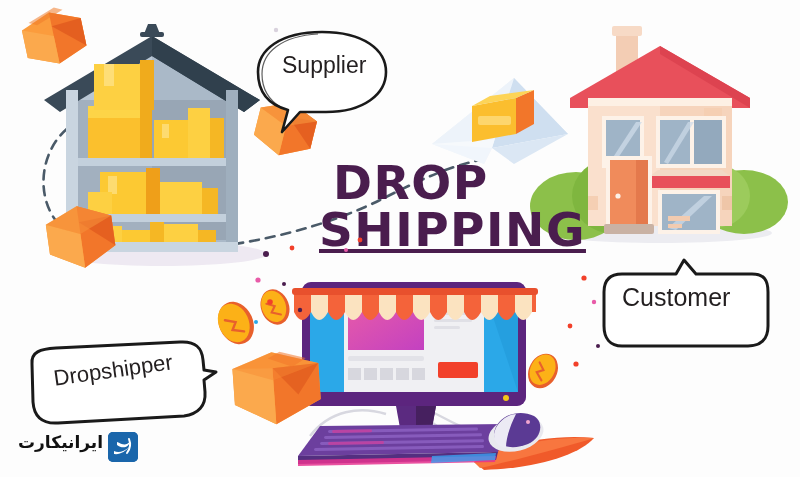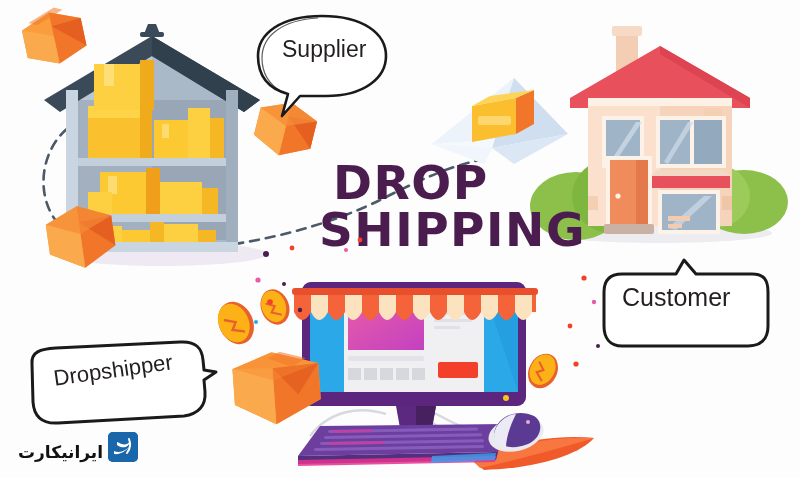--- a/index.html
+++ b/index.html
@@ -27,45 +27,45 @@
   }
   .title-line{
     color:#4a1d4e;
     font-family:"DejaVu Sans", sans-serif;
     font-weight:700;
     letter-spacing:1.5px;
     line-height:0.96;
     white-space:nowrap;
   }
   #title-drop{font-size:47px;}
-  #title-shipping{font-size:47px;margin-top:2px;margin-left:-14px;}
+  #title-shipping{font-size:47px;margin-top:2px;margin-left:-14px;text-decoration:underline;}
 
   
   .bubble-text{
     position:absolute;
     color:#231f20;
     font-family:"Liberation Sans", sans-serif;
     font-weight:400;
     white-space:nowrap;
   }
-  #supplier-bubble{left:252px;top:12px;z-index:9;}
+  #supplier-bubble{left:252px;top:28px;z-index:9;}
   #supplier-label{left:30px;top:24px;font-size:23px;}
   #customer-bubble{left:600px;top:258px;z-index:9;text-decoration:underline;}
   #customer-label{left:22px;top:25px;font-size:25px;}
   #dropshipper-bubble{left:28px;top:340px;z-index:9;}
   #dropshipper-label{
     left:24px;top:26px;font-size:22px;
     transform:rotate(-8deg);transform-origin:left top;
   }
 
   
   #logo{
     left:18px;top:432px;
     z-index:12;
-    display:flex;align-items:flex-end;gap:5px;
+    display:flex;align-items:flex-start;gap:5px;
   }
   #logo-text{
     font-family:"DejaVu Sans", sans-serif;
     font-size:17px;font-weight:700;color:#111;
     direction:rtl;
   }
   #logo-mark{
     width:30px;height:30px;border-radius:5px;
     background:#1a66ab;
     position:relative;

